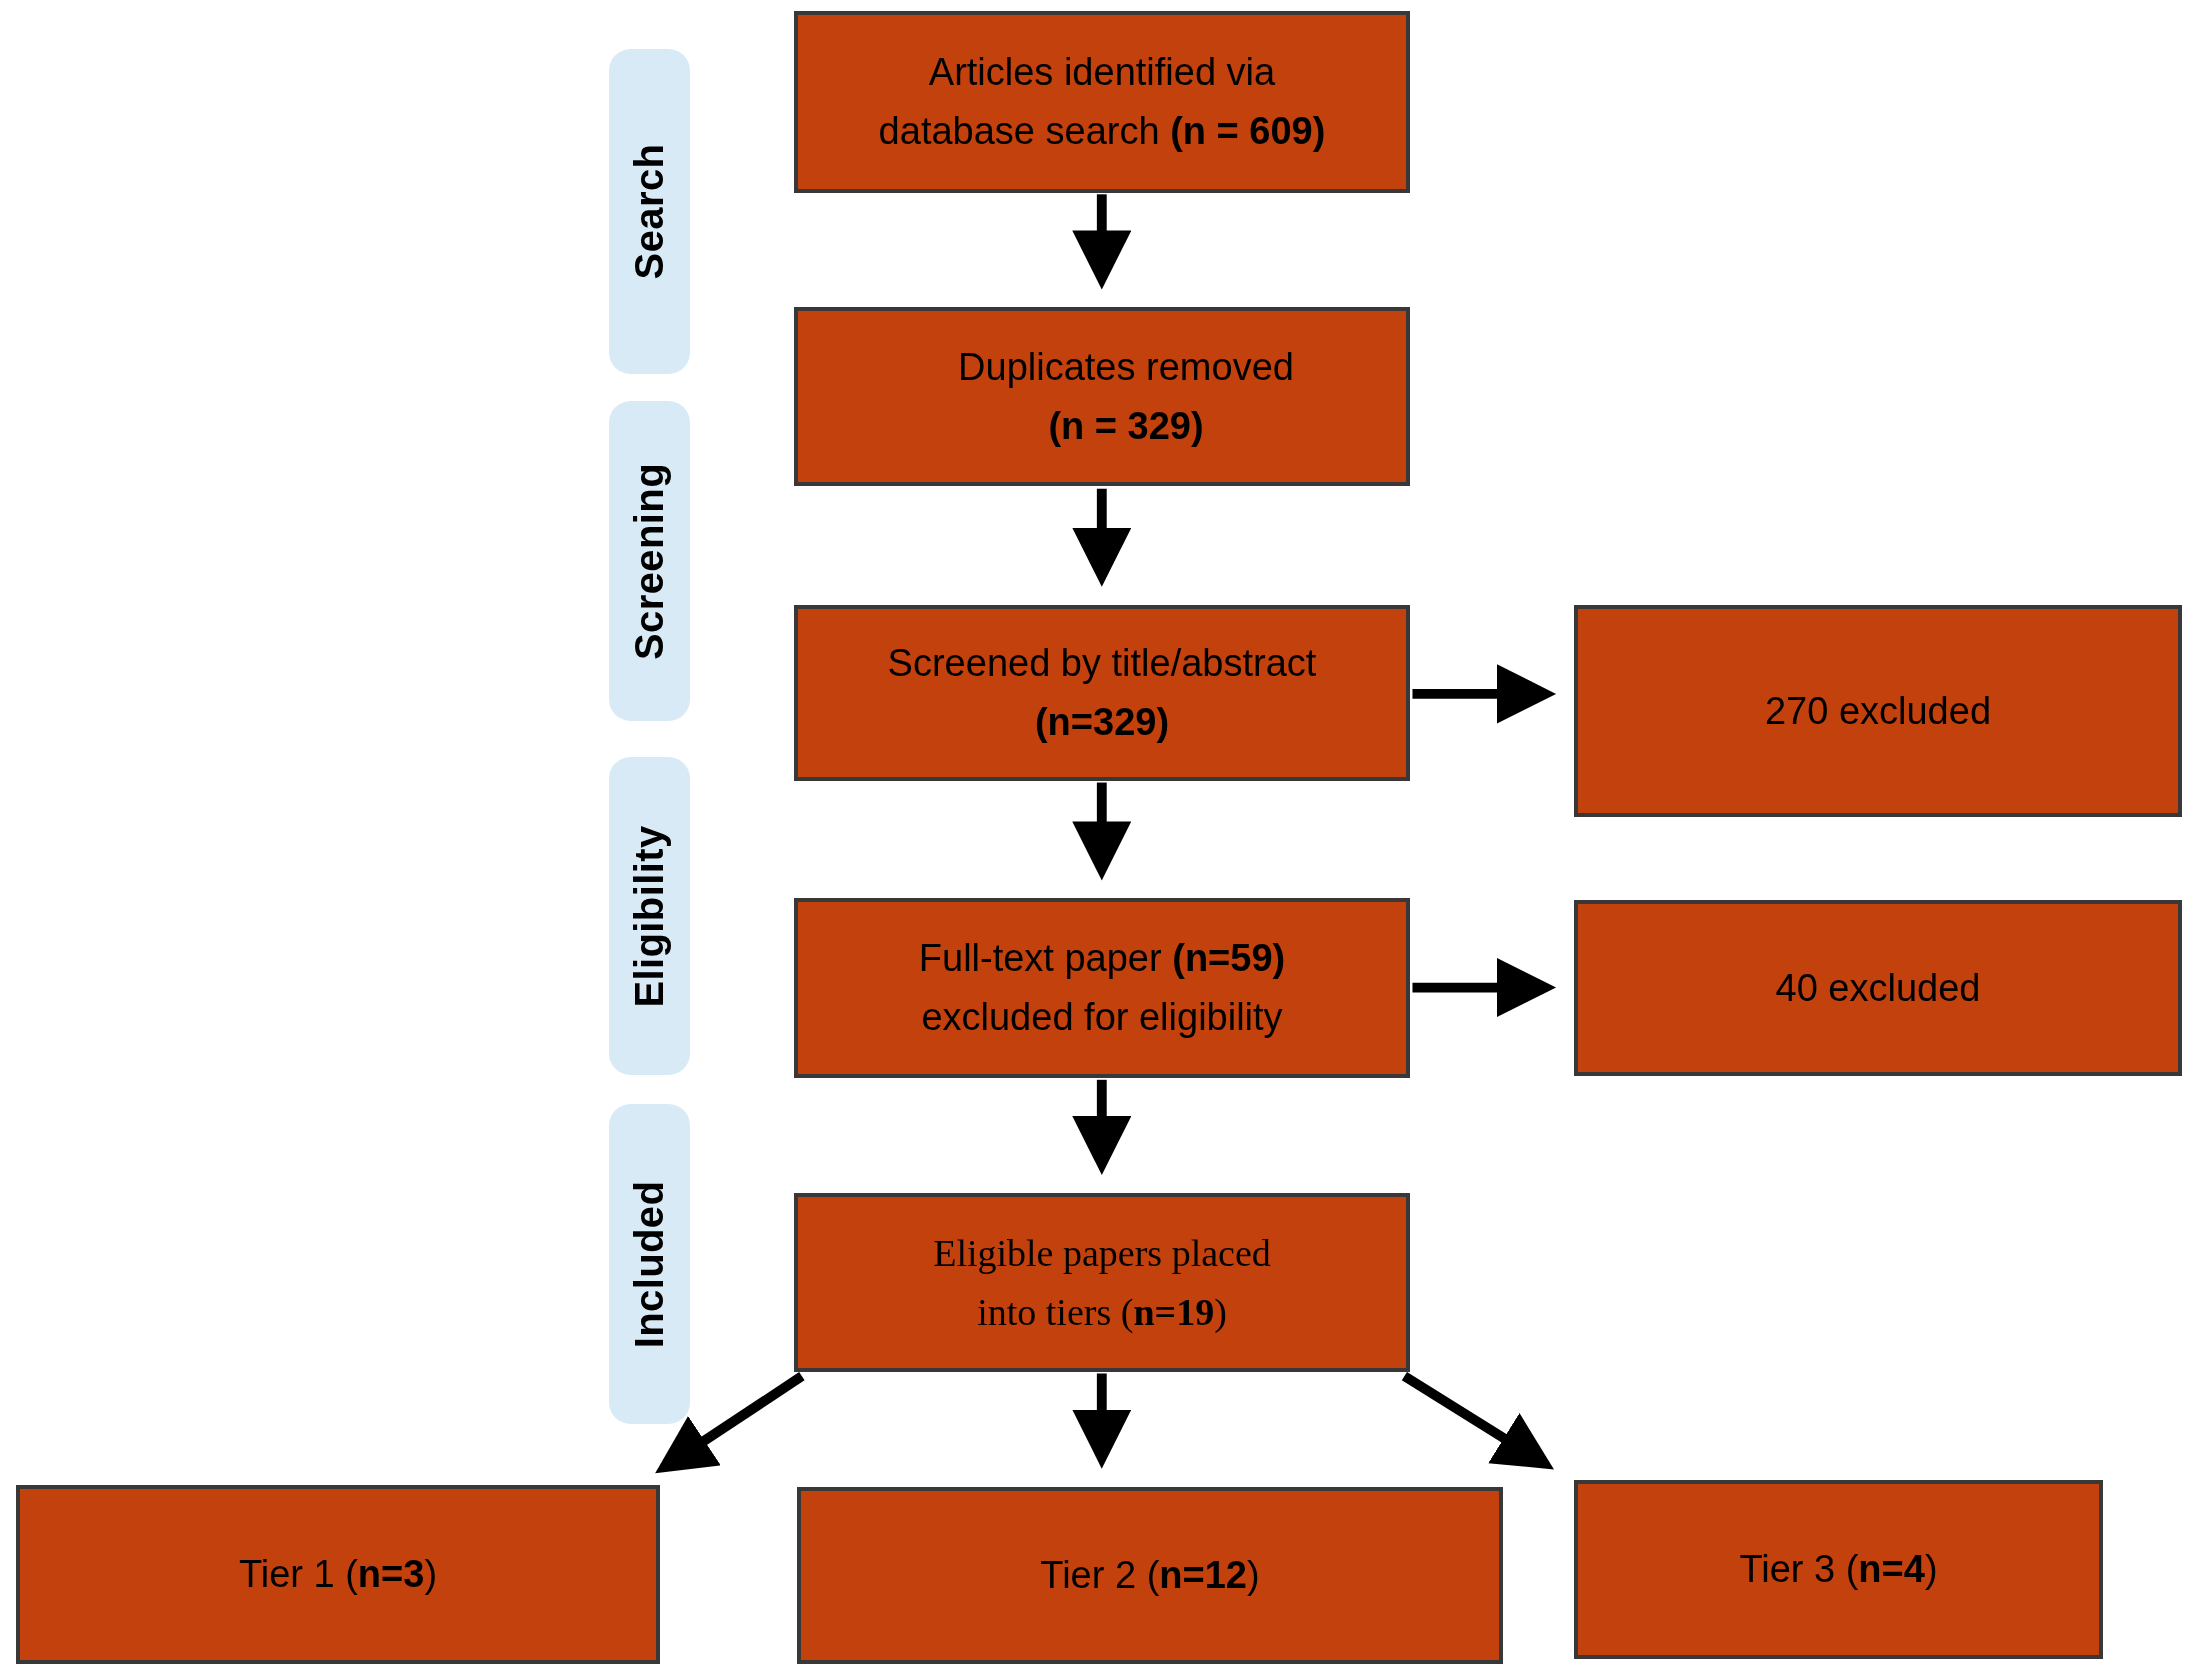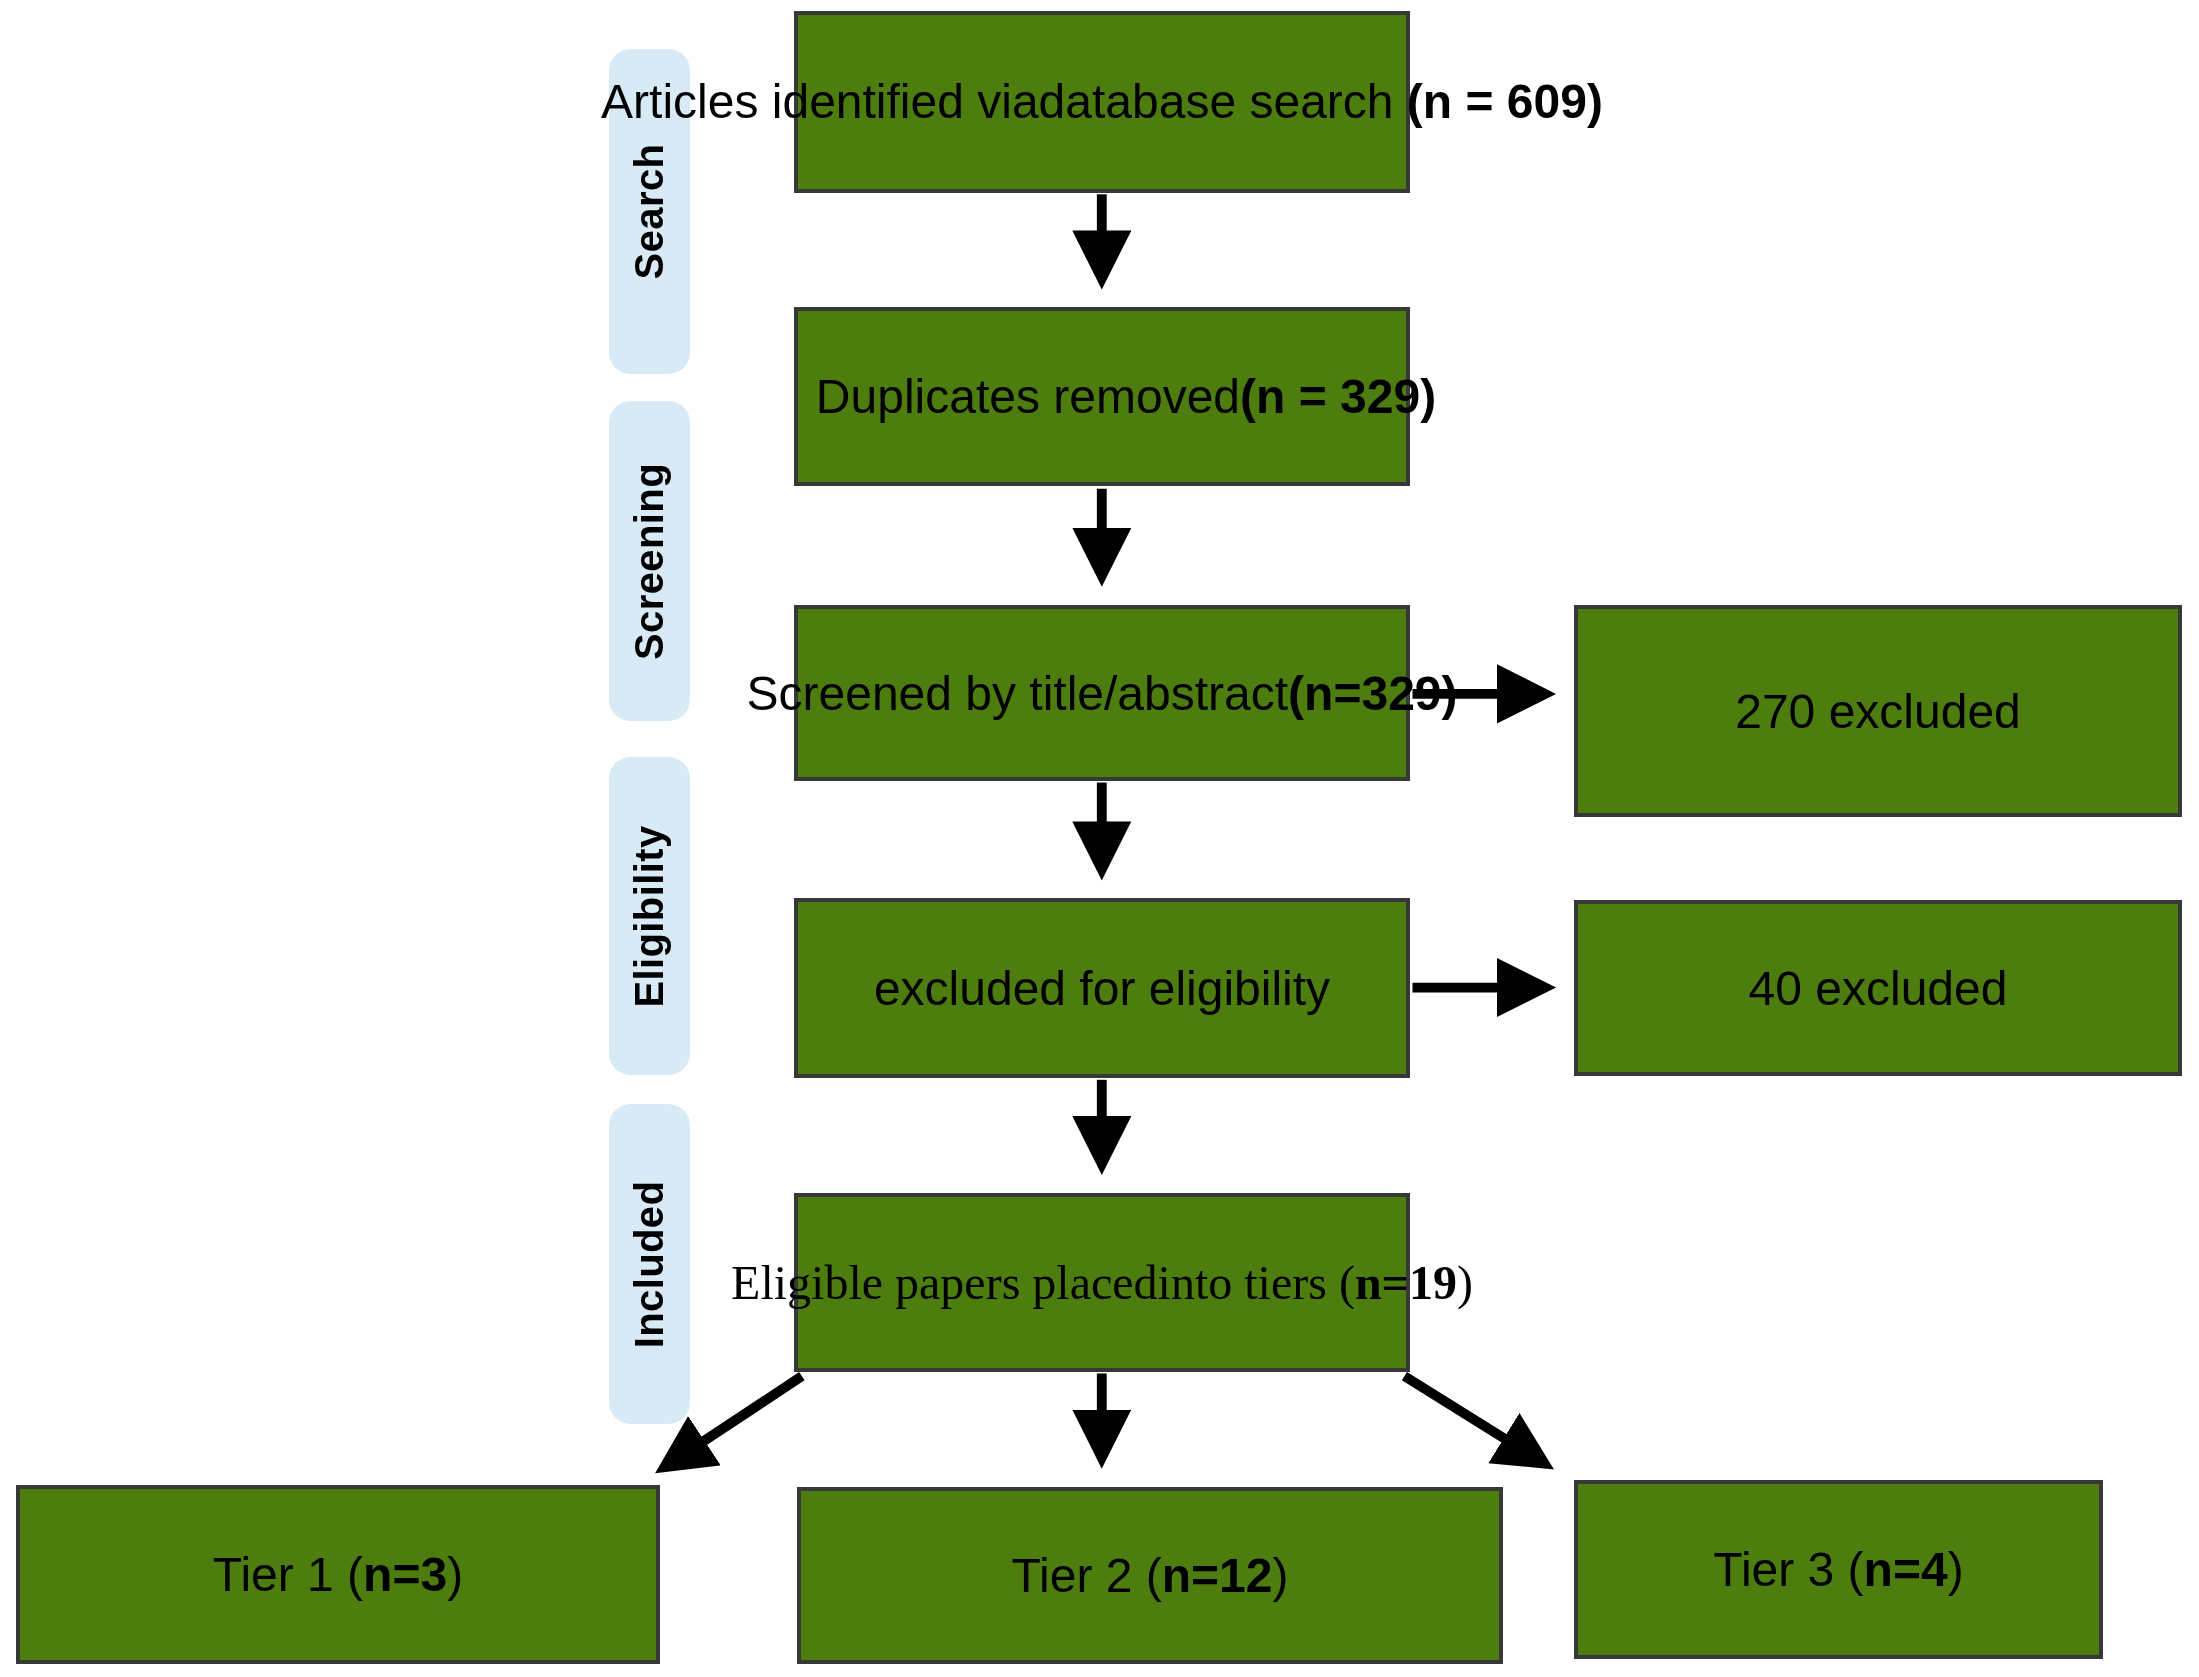--- a/index.html
+++ b/index.html
@@ -31,29 +31,29 @@
     transform: rotate(-90deg);
     white-space: nowrap;
     font-weight: bold;
     font-size: 40px;
     letter-spacing: 0.4px;
   }
 
   
   .fbox {
     position: absolute;
-    background: #4d7c0f;
+    background: #c2410c;
     border: 4.5px solid var(--box-border, #383838);
     box-sizing: border-box;
     display: flex;
-    flex-direction: row;
+    flex-direction: column;
     align-items: center;
     justify-content: center;
     text-align: center;
-    font-size: 48px;
+    font-size: 38px;
     line-height: 59px;
   }
   .fbox .line { white-space: nowrap; }
   .fbox .seg-b { font-weight: bold; }
 
   
   .arrow-layer {
     position: absolute;
     left: 0;
     top: 0;
@@ -93,20 +93,21 @@
     </div>
   <div class="fbox" style="left:794px; top:307px;  width:616px; height:179px;padding-left:48px;">
       <div class="line"><span class="seg">Duplicates removed</span></div>
       <div class="line"><span class="seg-b">(n = 329)</span></div>
     </div>
   <div class="fbox" style="left:794px; top:605px;  width:616px; height:176px;">
       <div class="line"><span class="seg">Screened by title/abstract</span></div>
       <div class="line"><span class="seg-b">(n=329)</span></div>
     </div>
   <div class="fbox" style="left:794px; top:898px; width:616px; height:180px;">
+      <div class="line"><span class="seg">Full-text paper </span><span class="seg-b">(n=59)</span></div>
       <div class="line"><span class="seg">excluded for eligibility</span></div>
     </div>
   <div class="fbox" style="left:794px; top:1193px; width:616px; height:179px;font-family:Liberation Serif, serif;">
       <div class="line"><span class="seg">Eligible papers placed</span></div>
       <div class="line"><span class="seg">into tiers (</span><span class="seg-b">n=19</span><span class="seg">)</span></div>
     </div>
 
   <div class="fbox" style="left:1574px; top:605px;  width:608px; height:212px;">
       <div class="line"><span class="seg">270 excluded</span></div>
     </div>

